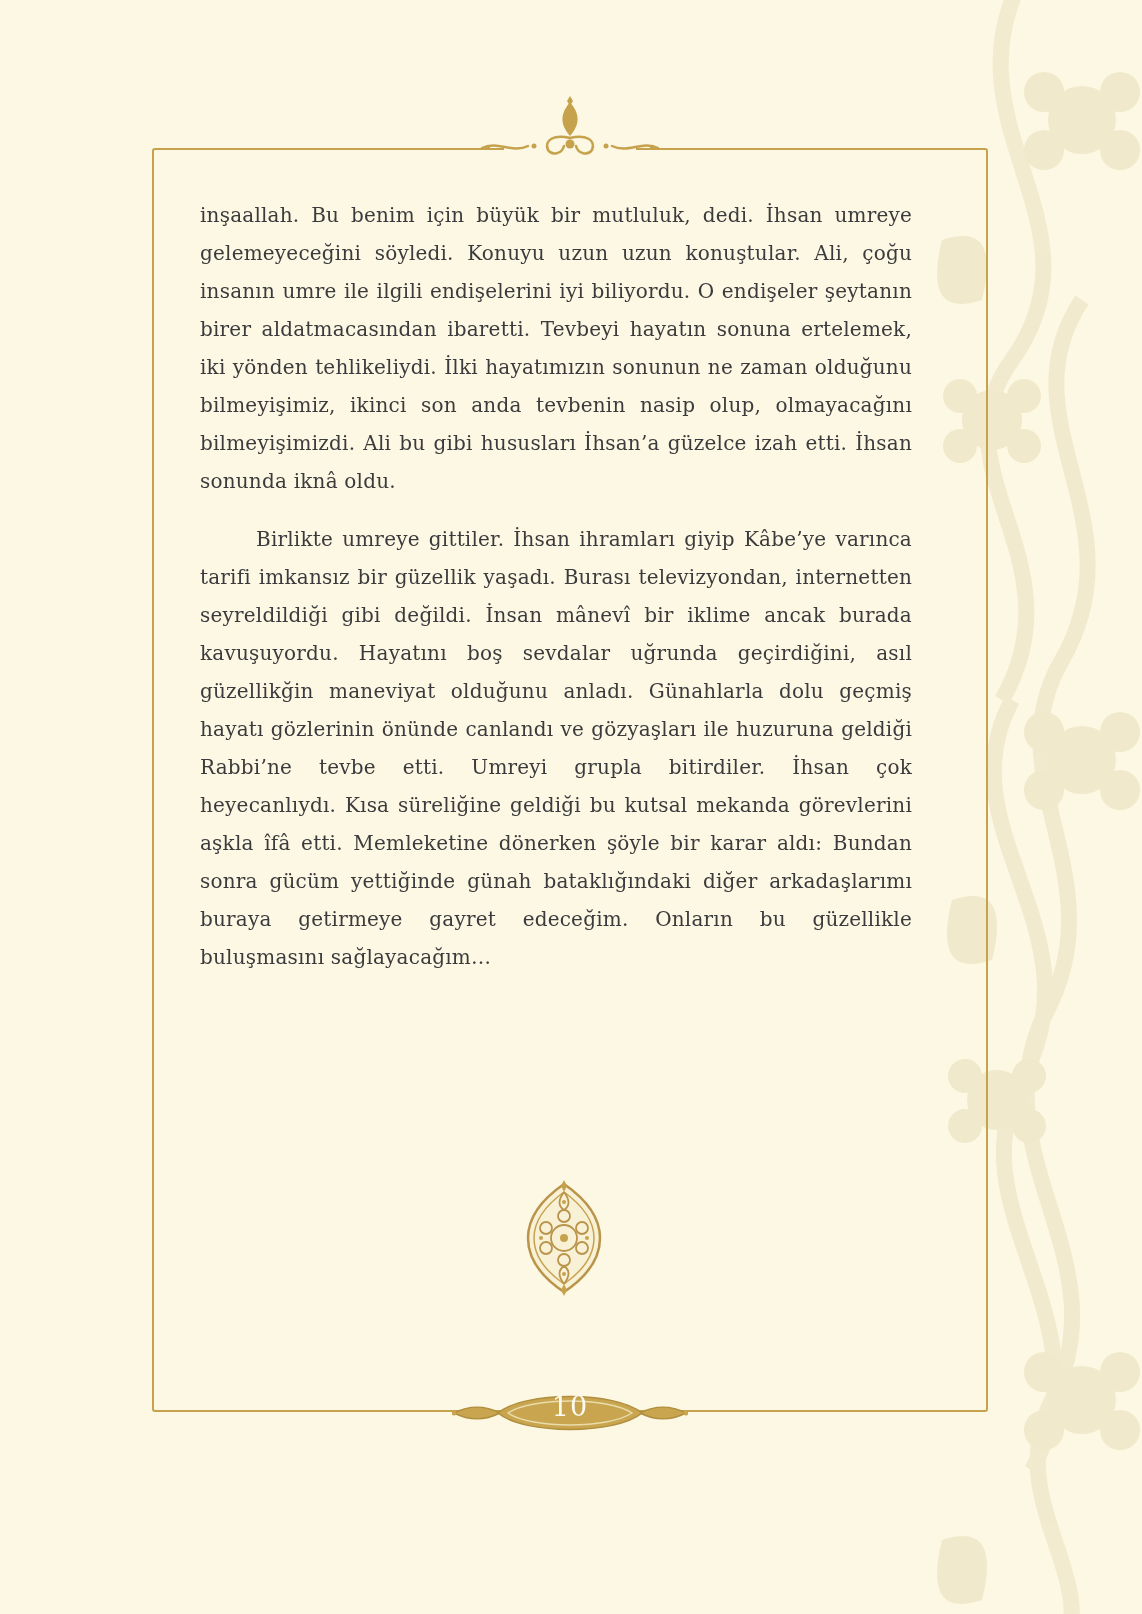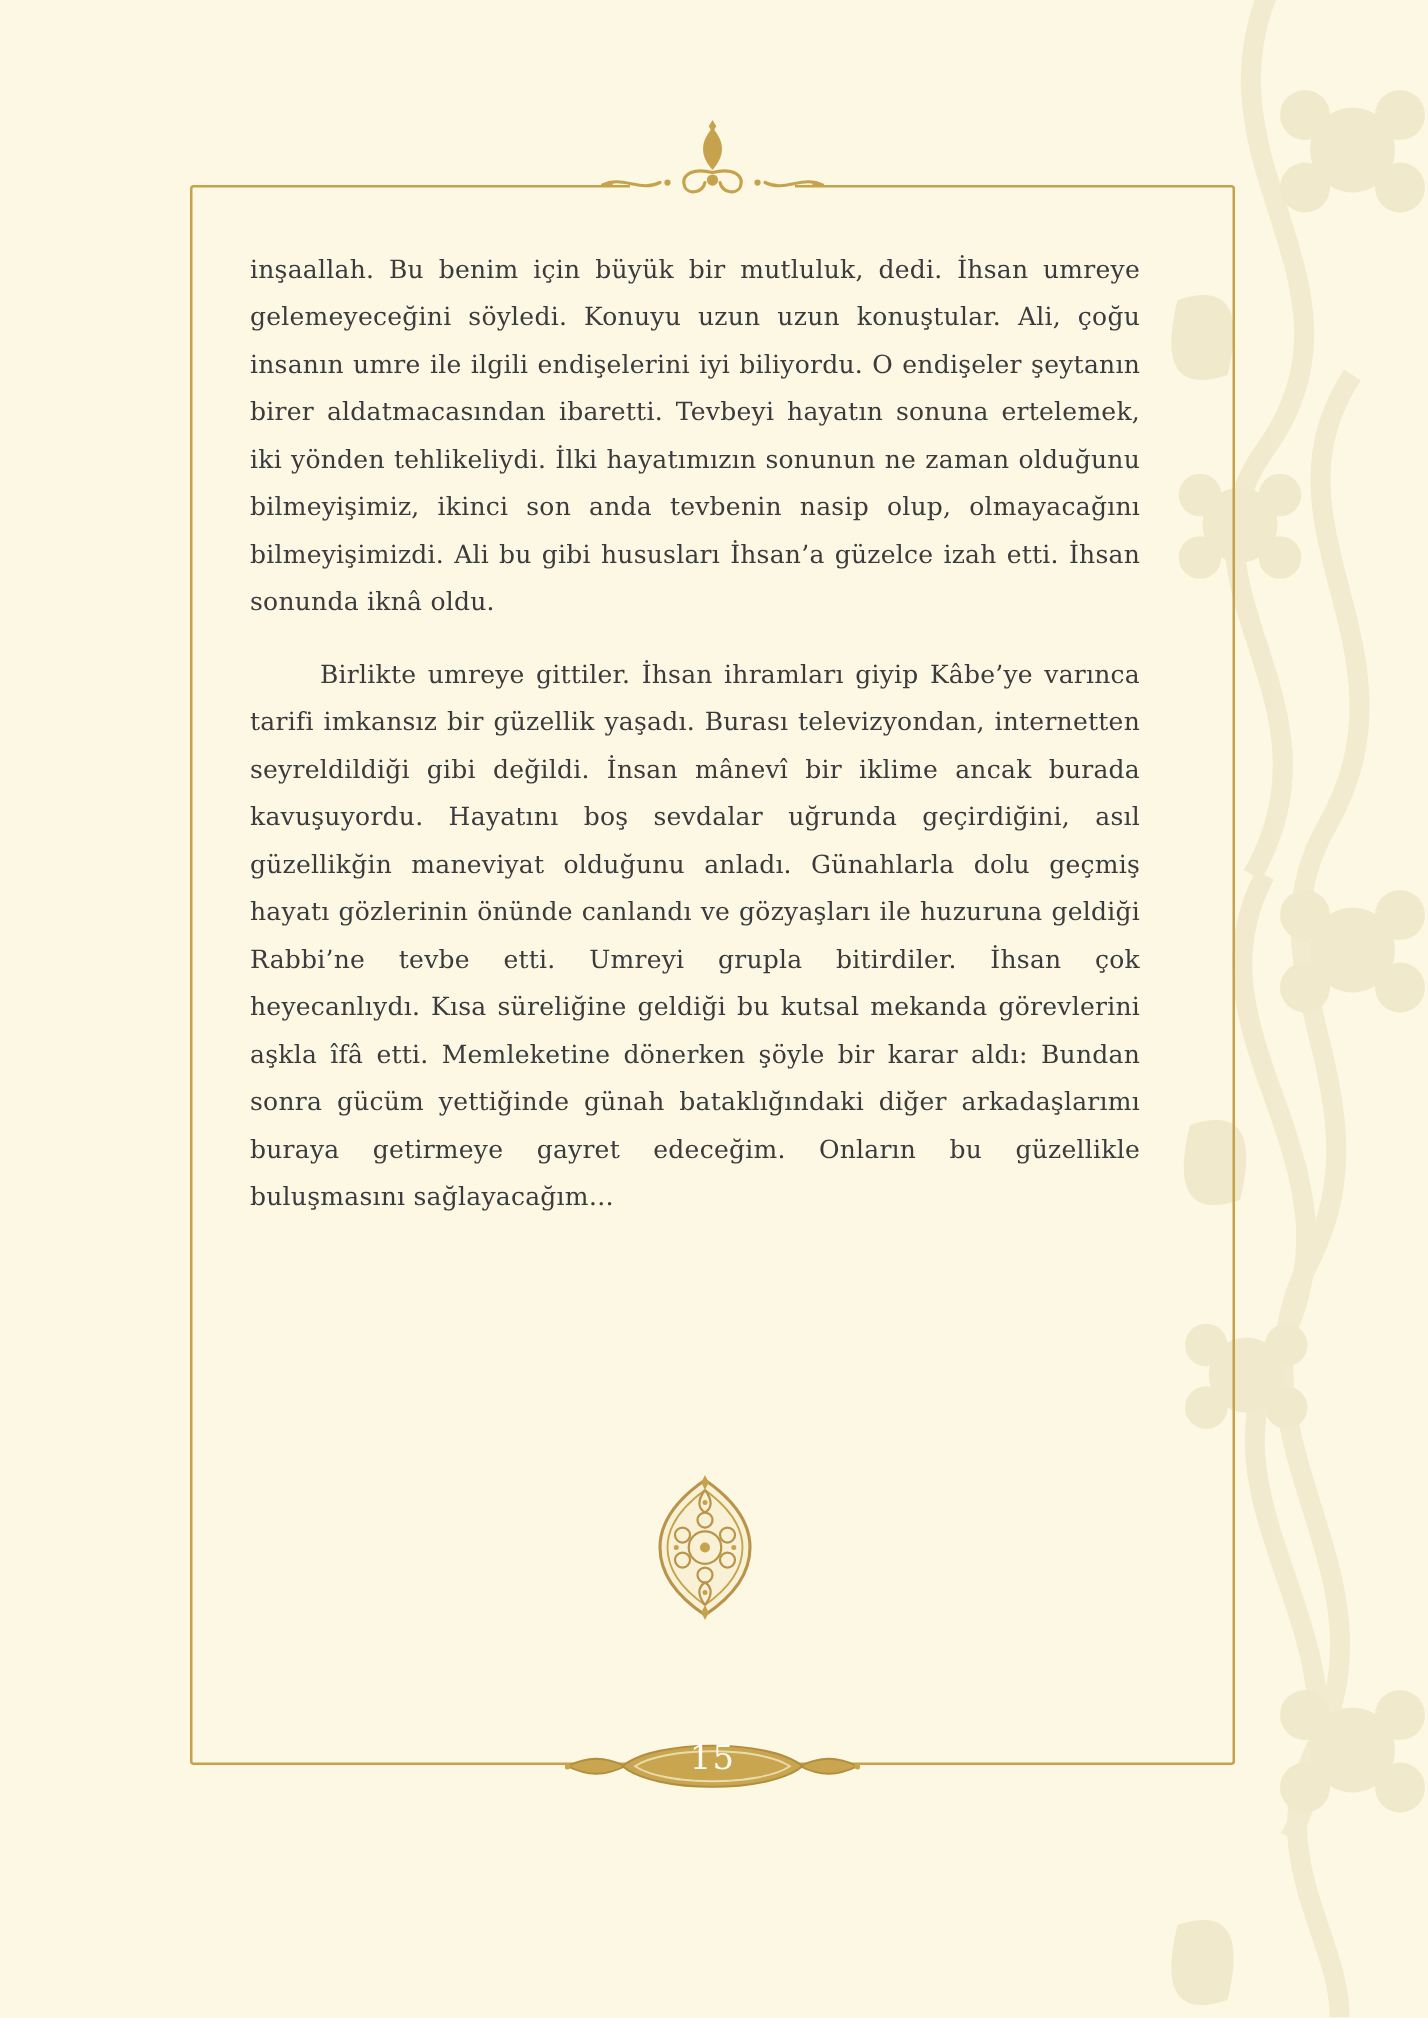--- a/index.html
+++ b/index.html
@@ -131,14 +131,14 @@
   <svg width="236" height="60" viewBox="0 0 236 60" xmlns="http://www.w3.org/2000/svg">
     <g fill="#c9a550" stroke="#b08e3e" stroke-width="1.5">
       <path d="M2,30 C18,22 32,22 48,30 C32,38 18,38 2,30 Z"></path>
       <path d="M234,30 C218,22 204,22 188,30 C204,38 218,38 234,30 Z"></path>
       <path d="M46,30 C72,8 164,8 190,30 C164,52 72,52 46,30 Z"></path>
     </g>
     <path d="M56,30 C80,14 156,14 180,30 C156,46 80,46 56,30 Z" fill="none" stroke="#e9dcab" stroke-width="1.5"></path>
     <circle cx="2" cy="30" r="2.5" fill="#c9a550"></circle>
     <circle cx="234" cy="30" r="2.5" fill="#c9a550"></circle>
   </svg>
-  <span class="num">15</span>
+  <span class="num">10</span>
 </div>
 
 </body></html>

